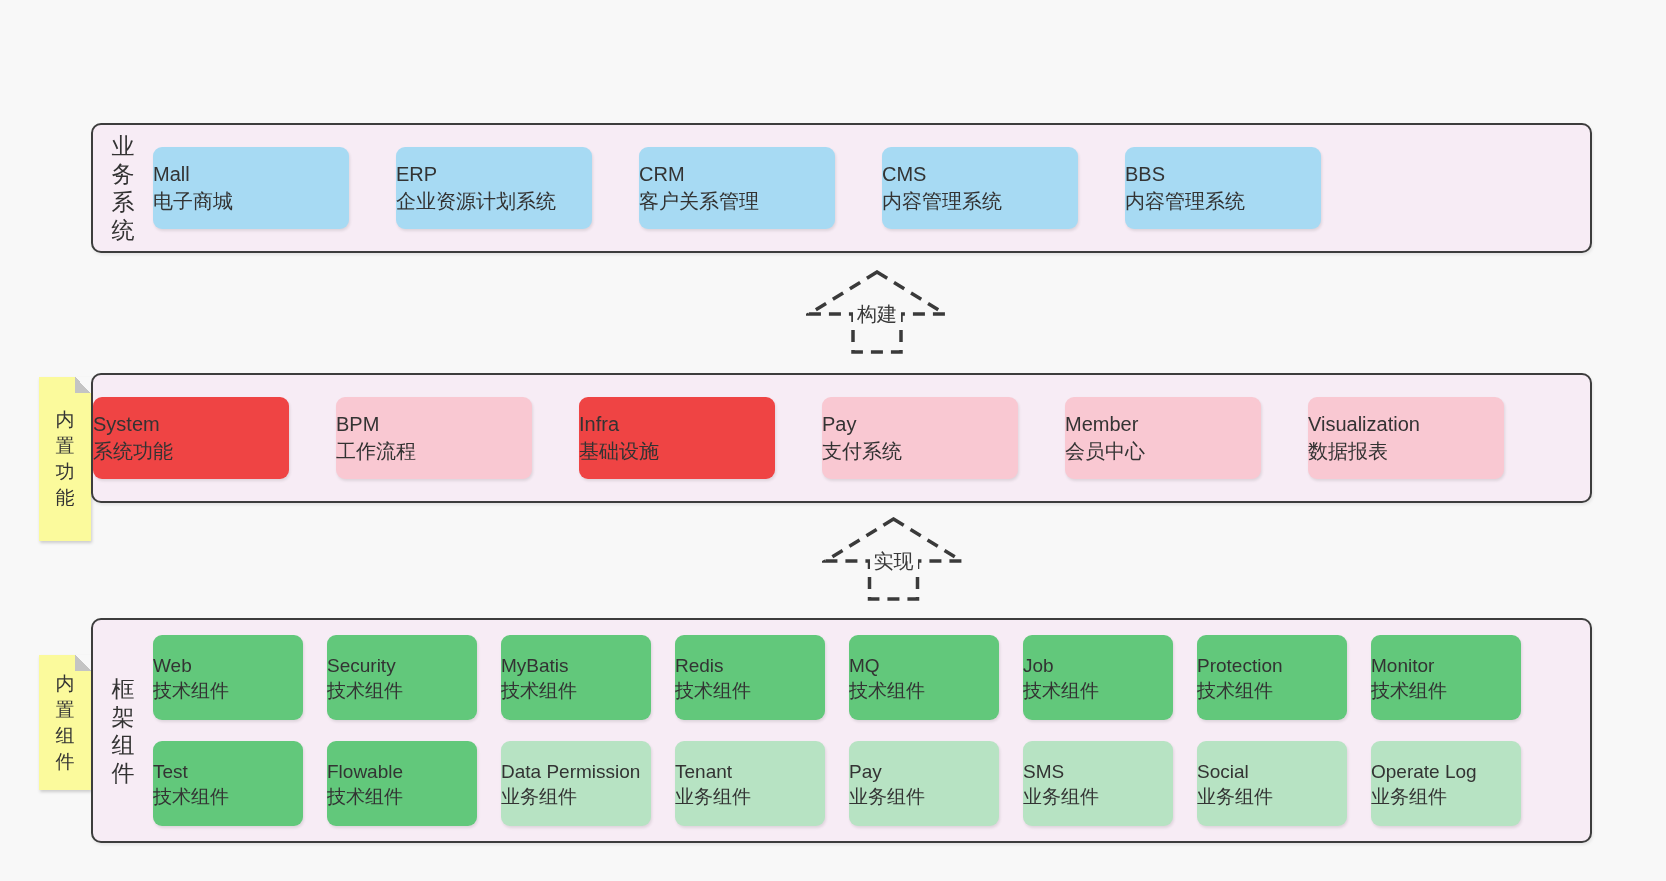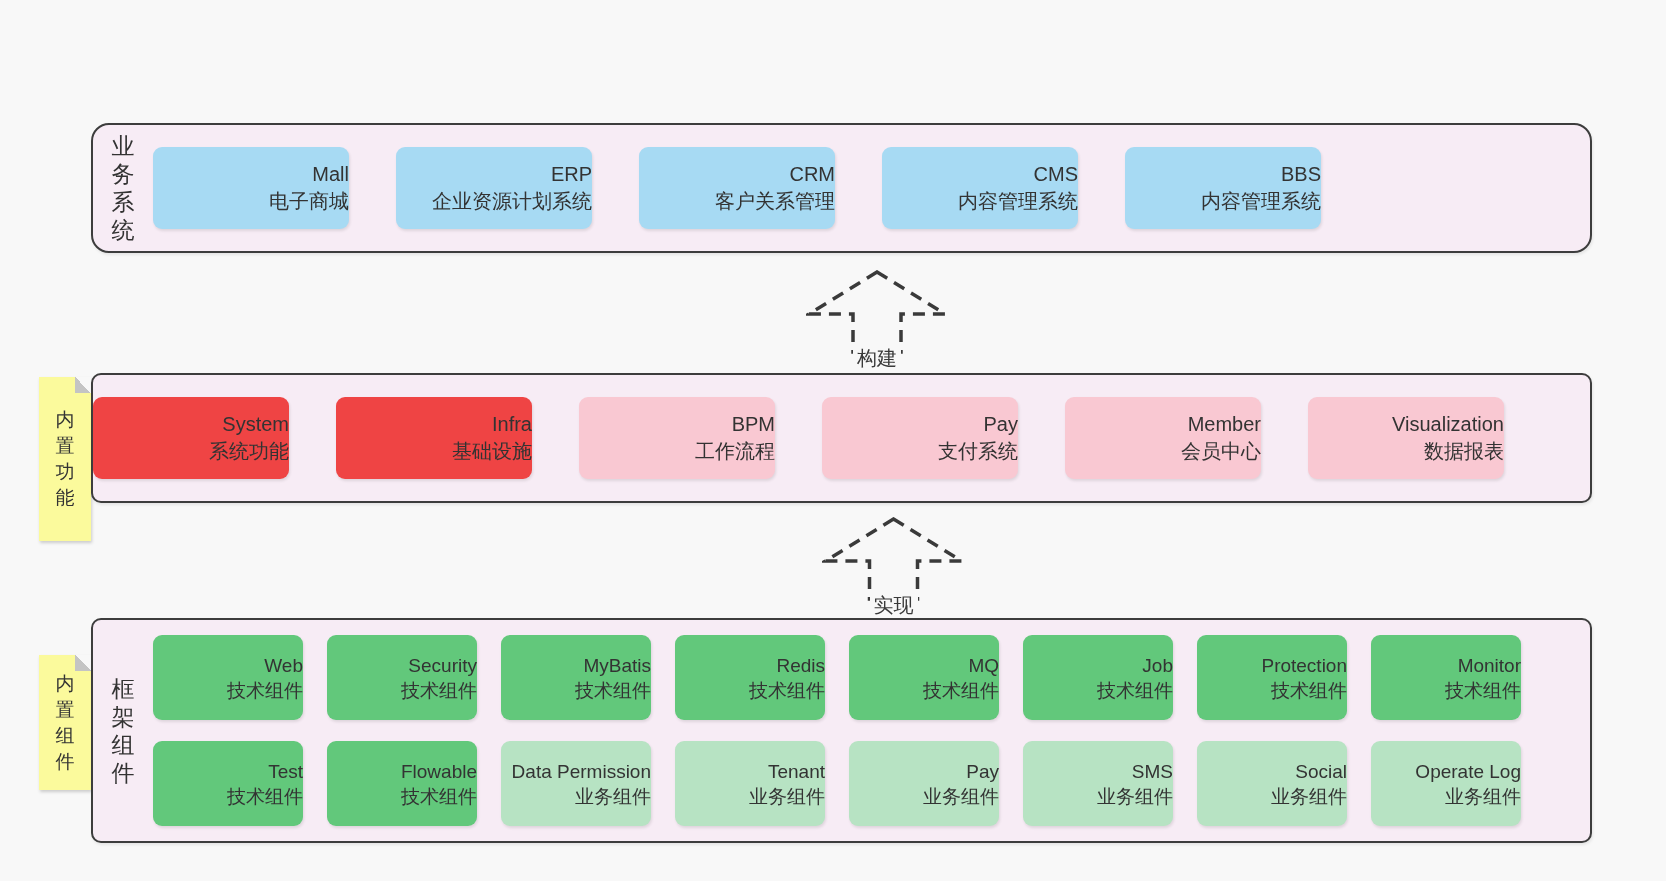--- a/index.html
+++ b/index.html
@@ -6,32 +6,32 @@
   body{
     width:1666px;height:881px;position:relative;overflow:hidden;
     background:#f8f8f8;color:#333333;
     font-family:"Liberation Sans","DejaVu Sans",sans-serif;
   }
   .layer{
     position:absolute;left:91px;width:1501px;box-sizing:border-box;
     background:#f7ecf5;border:2px solid #3d3d3d;border-radius:10px;
     display:flex;box-shadow:1px 2px 3px rgba(0,0,0,0.08);
   }
-  #layer1{top:123px;height:130px;border-radius:18px;}
+  #layer1{top:123px;height:130px;}
   #layer2{top:373px;height:130px;}
   #layer3{top:618px;height:225px;}
   .layer-label{width:60px;flex:none;display:flex;align-items:center;justify-content:center;}
   .vtext{display:block;width:26px;word-break:break-all;text-align:center;
          font-size:23px;line-height:28px;color:#333;}
   .rows{flex:1;display:flex;flex-direction:column;justify-content:center;gap:21px;padding-right:24px;}
   .row{display:flex;}
   .lg-row{gap:47px;}
   .sm-row{gap:24px;}
   .box{
-    border-radius:9px;display:flex;flex-direction:column;align-items:flex-end;justify-content:center;
+    border-radius:9px;display:flex;flex-direction:column;align-items:flex-start;justify-content:center;
     text-align:center;box-shadow:1px 2px 3px rgba(0,0,0,0.10);flex:none;
   }
   .box.lg{width:196px;height:82px;font-size:20px;line-height:27px;}
   .box.sm{width:150px;height:85px;font-size:19px;line-height:25px;}
   .box .en{display:block;max-width:142px;}
   .box.lg .en{max-width:190px;}
   .blue{background:#a7daf3;}
   .red{background:#ef4444;}
   .pink{background:#f9c8d2;}
   .green{background:#62c87b;}
@@ -47,21 +47,21 @@
   .fold{
     position:absolute;top:0;right:0;width:16px;height:16px;
     background:linear-gradient(225deg,#f8f8f8 0 50%,#c4c4c4 50% 100%);
   }
   .arrow{position:absolute;}
   #arrow1{left:806px;top:270px;width:142px;height:84px;}
   #arrow2{left:822px;top:517px;width:143px;height:84px;}
   .arrow svg{display:block;width:100%;height:100%;}
   .arrow-label{
     position:absolute;left:50%;top:44px;transform:translate(-50%,-50%);
-    background:#f8f8f8;padding:0 4px;font-size:20px;white-space:nowrap;color:#3a3a3a;margin-top:44px;
+    background:#f8f8f8;padding:0 4px;font-size:20px;white-space:nowrap;color:#3a3a3a;
   }
 </style>
 </head>
 <body>
 
 <div class="layer" id="layer1">
   <div class="layer-label">
     <span class="vtext">业务系统</span>
   </div>
   <div class="rows">
@@ -101,27 +101,27 @@
   <span class="vtext">内置功能</span>
   <i class="fold"></i>
 </div>
 <div class="layer" id="layer2">
   <div class="rows">
     <div class="row lg-row">
       <div class="box lg red">
         <span class="en">System</span>
         <span class="zh">系统功能</span>
       </div>
+      <div class="box lg pink">
+        <span class="en">BPM</span>
+        <span class="zh">工作流程</span>
+      </div>
       <div class="box lg red">
         <span class="en">Infra</span>
         <span class="zh">基础设施</span>
-      </div>
-      <div class="box lg pink">
-        <span class="en">BPM</span>
-        <span class="zh">工作流程</span>
       </div>
       <div class="box lg pink">
         <span class="en">Pay</span>
         <span class="zh">支付系统</span>
       </div>
       <div class="box lg pink">
         <span class="en">Member</span>
         <span class="zh">会员中心</span>
       </div>
       <div class="box lg pink">

